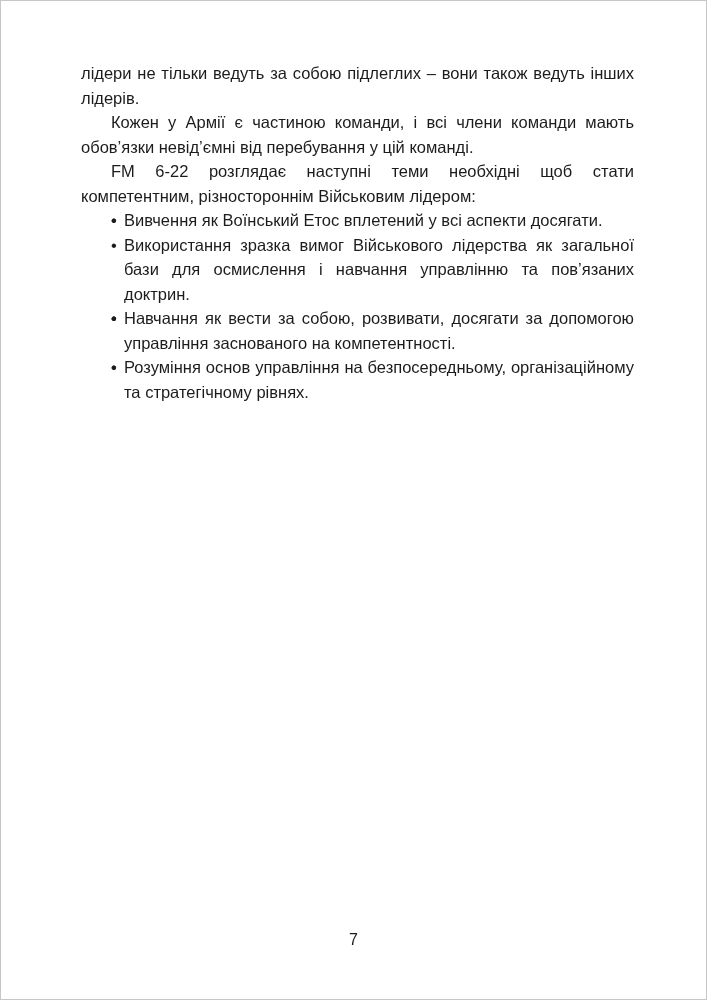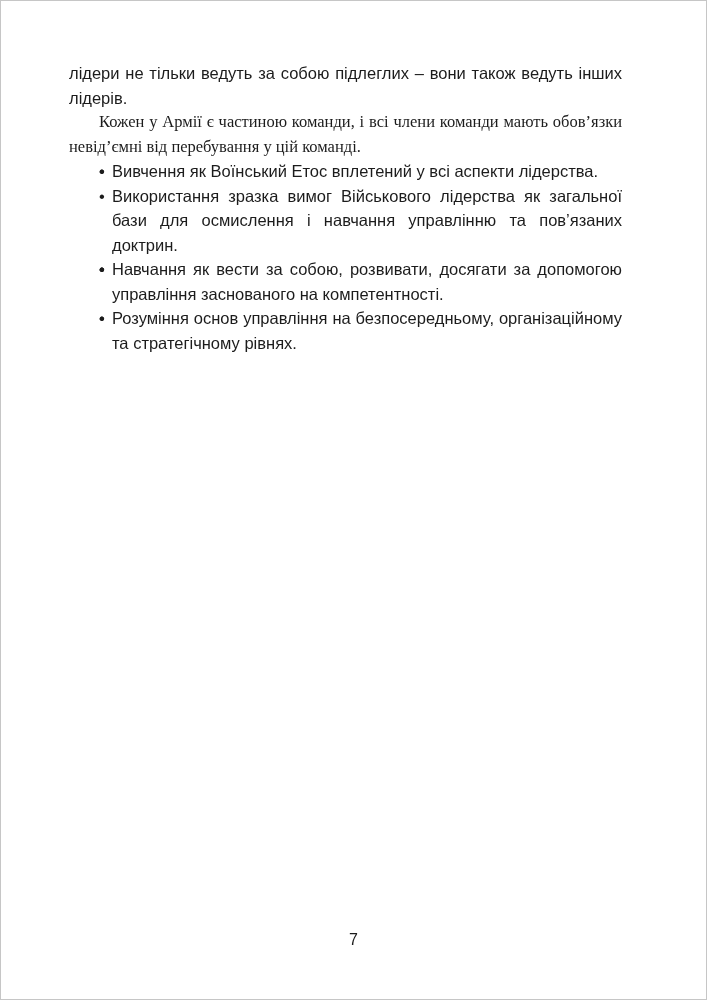--- a/index.html
+++ b/index.html
@@ -14,33 +14,32 @@
     position: relative;
     background: #ffffff;
     border: 1px solid #c6c6c6;
     font-family: "Liberation Sans", sans-serif;
     color: #1c1c1c;
     overflow: hidden;
   }
   .content {
     position: absolute;
     top: 60px;
-    left: 68px;
+    left: 80px;
     width: 553px;
     font-size: 16.5px;
     line-height: 24.5px;
     text-align: justify;
   }
   p.para {
     margin: 0;
     padding: 0;
   }
   p.indent {
     text-indent: 30px;
-    font-family: Liberation Serif, serif;
   }
   ul.bullets {
     list-style: none;
     margin: 0;
     padding: 0;
   }
   ul.bullets li {
     position: relative;
     padding-left: 43px;
     text-align: justify;
@@ -63,28 +62,29 @@
 </head>
 <body>
 
 <div class="page">
   <div class="content">
 
     <p class="para">лідери не тільки ведуть за собою підлеглих – вони також ведуть інших лідерів.</p>
 
     <p class="para indent">Кожен у Армії є частиною команди, і всі члени команди мають обов’язки невід’ємні від перебування у цій команді.</p>
 
+    <p class="para indent">FM 6-22 розглядає наступні теми необхідні щоб стати компетентним, різностороннім Військовим лідером:</p>
 
     <ul class="bullets">
       <li>
         <span class="bullet">•</span>
       </li>
       <li>
         <span class="bullet">•</span>
-        <span>Вивчення як Воїнський Етос вплетений у всі аспекти лідерства.</span>
+        <span>Вивчення як Воїнський Етос вплетений у всі аспекти досягати.</span>
       </li>
       <li>
         <span class="bullet">•</span>
         <span>Використання зразка вимог Військового лідерства як загальної бази для осмислення і навчання управлінню та пов’язаних доктрин.</span>
       </li>
       <li>
         <span class="bullet">•</span>
       </li>
       <li>
         <span class="bullet">•</span>

